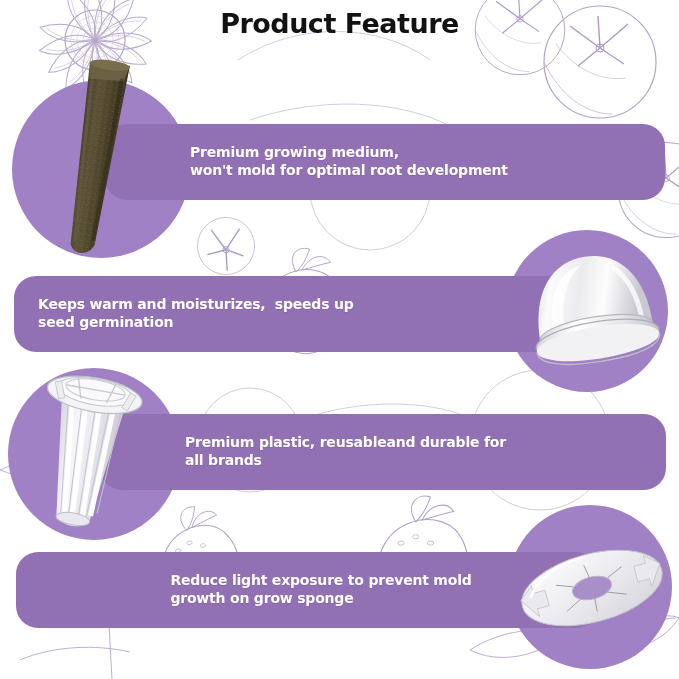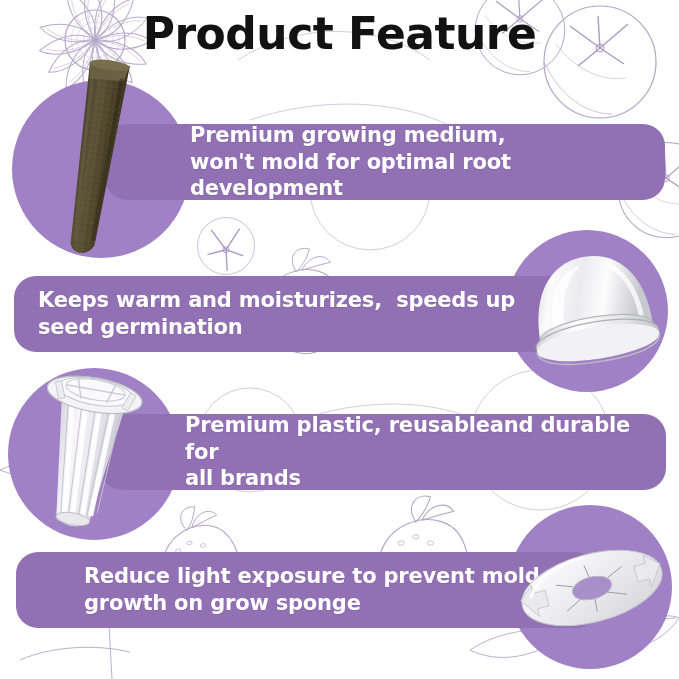--- a/index.html
+++ b/index.html
@@ -28,21 +28,21 @@
     pointer-events: none;
   }
 
   
   .title {
     position: absolute;
     left: 0;
     top: 8px;
     width: 679px;
     text-align: center;
-    font-size: 44px;
+    font-size: 27px;
     font-weight: 700;
     letter-spacing: -0.5px;
     color: #121212;
     z-index: 6;
     font-family: "DejaVu Sans", sans-serif;
   }
 
   
   .circle {
     position: absolute;
@@ -60,25 +60,25 @@
     background: #9171b4;
     border-radius: 22px;
     z-index: 3;
     box-sizing: border-box;
     display: flex;
     align-items: center;
   }
   .bar-1 { left: 105px; top: 124px; width: 560px; height: 76px; padding-left: 85px; }
   .bar-2 { left: 14px;  top: 276px; width: 582px; height: 76px; padding-left: 24px; }
   .bar-3 { left: 100px; top: 414px; width: 566px; height: 76px; padding-left: 85px; }
-  .bar-4 { left: 16px;  top: 552px; width: 582px; height: 76px; padding-left: 68px; }
+  .bar-4 { left: 16px;  top: 552px; width: 582px; height: 76px; padding-left: 28px; justify-content: center; }
 
   .bar-text {
     color: #ffffff;
-    font-size: 21px;
+    font-size: 14px;
     font-weight: 700;
     line-height: 1.28;
     letter-spacing: -0.2px;
     white-space: pre-wrap;
     font-family: "DejaVu Sans", sans-serif;
     text-shadow: 0 1px 1px rgba(90,60,120,0.18);
   }
 
   
   .product {

